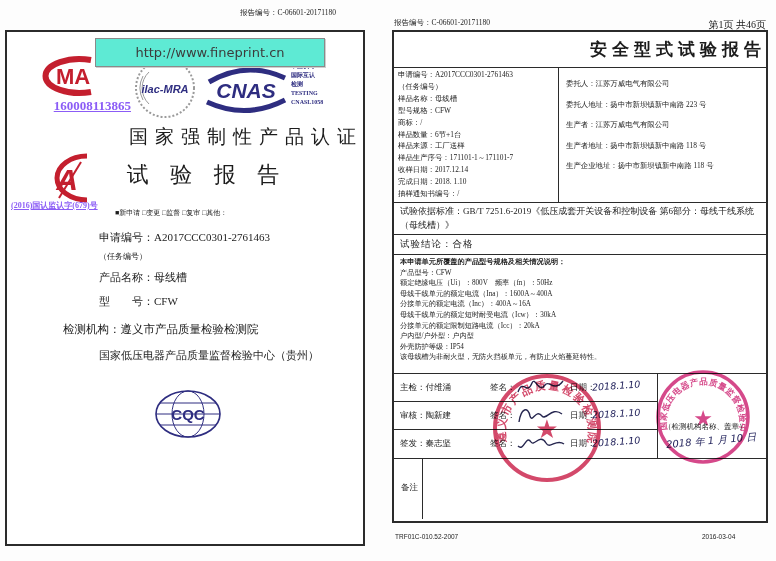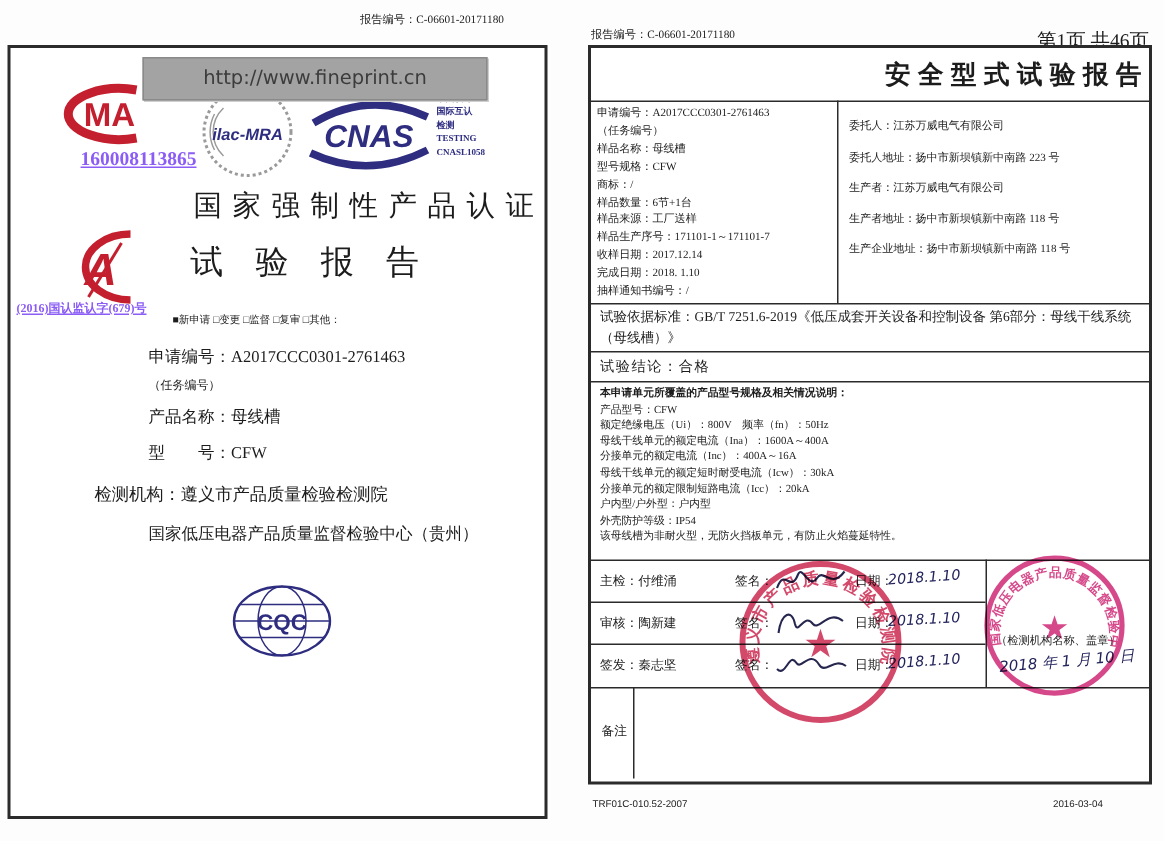--- a/index.html
+++ b/index.html
@@ -7,21 +7,21 @@
           font-family:"Liberation Serif","DejaVu Serif",serif;color:#1c1c1c;}
   .abs{position:absolute;}
   .page{position:absolute;background:#fff;border:2px solid #2b2b2b;}
   .t{position:absolute;white-space:nowrap;}
   .red{color:#8b5cf6;text-decoration:underline;}
   .navy{color:#2e2d80;}
   .center{text-align:right;}
   .hand{font-family:"DejaVu Sans",sans-serif;font-style:italic;color:#23235c;}
   .hline{position:absolute;background:#2b2b2b;height:1px;}
   .vline{position:absolute;background:#2b2b2b;width:1px;}
-  .wmbox{position:absolute;background:#a3a3a3;border:1px solid #8a8a8a;box-shadow:1px 1px 0 #cfcfcf;
+  .wmbox{position:absolute;background:#5eead4;border:1px solid #8a8a8a;box-shadow:1px 1px 0 #cfcfcf;
          font-family:"DejaVu Sans",sans-serif;font-size:13px;color:#3c3c3c;
          display:flex;align-items:center;justify-content:center;z-index:30;}
   .stamp{position:absolute;z-index:40;mix-blend-mode:multiply;opacity:.88;pointer-events:none;}
   .infocell{position:absolute;overflow:hidden;}
   .infocell div{white-space:nowrap;}
   svg text{font-family:"Liberation Sans","DejaVu Sans",sans-serif;}
 </style>
 </head>
 <body>
 
@@ -85,21 +85,21 @@
       <ellipse cx="35" cy="26" rx="32" ry="23" fill="none" stroke="#2e2d80" stroke-width="1.6"></ellipse>
       <ellipse cx="35" cy="26" rx="16" ry="23" fill="none" stroke="#2e2d80" stroke-width="1"></ellipse>
       <line x1="3" y1="26" x2="67" y2="26" stroke="#2e2d80" stroke-width="1"></line>
       <line x1="7" y1="15" x2="63" y2="15" stroke="#2e2d80" stroke-width="1"></line>
       <line x1="7" y1="37" x2="63" y2="37" stroke="#2e2d80" stroke-width="1"></line>
       <text x="35" y="32" text-anchor="middle" font-size="15" font-weight="bold" fill="#2e2d80">CQC</text>
     </svg>
   </div>
 
   <div class="t" style="left:394px;top:18px;font-size:7.5px;">报告编号：C-06601-20171180</div>
-  <div class="t" style="left:688px;top:18px;width:78px;text-align:right;font-size:13px;">第1页 共46页</div>
+  <div class="t" style="left:688px;top:18px;width:78px;text-align:right;font-size:10px;">第1页 共46页</div>
 
   <div class="page" style="left:392px;top:30px;width:372px;height:489px;">
 
     <div class="t center" style="left:0;top:6px;width:372px;font-size:17px;font-weight:bold;letter-spacing:5px;">安全型式试验报告</div>
     <div class="hline" style="left:0;top:35px;width:372px;"></div>
 
     <div class="vline" style="left:164px;top:35px;height:135px;"></div>
     <div class="infocell" style="left:4px;top:37px;width:158px;height:132px;font-size:7.4px;line-height:11.9px;">
       <div>申请编号：A2017CCC0301-2761463</div>
       <div>（任务编号）</div>

